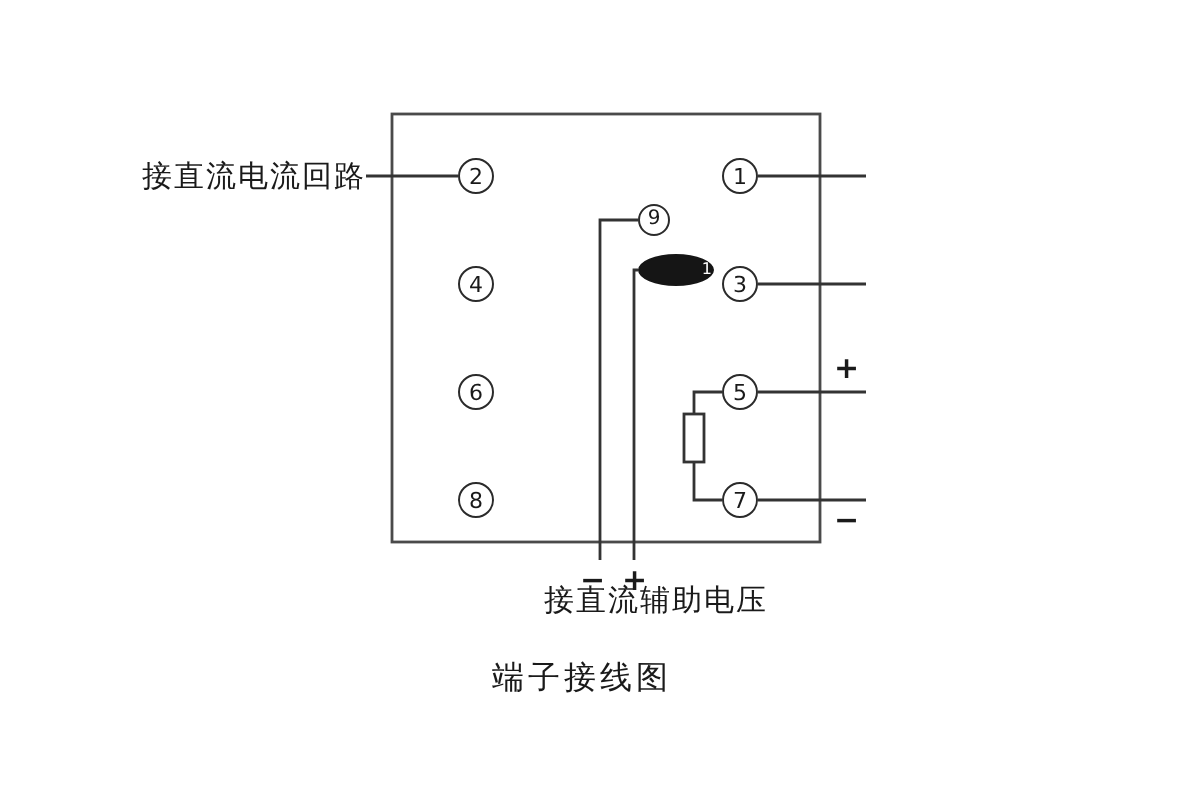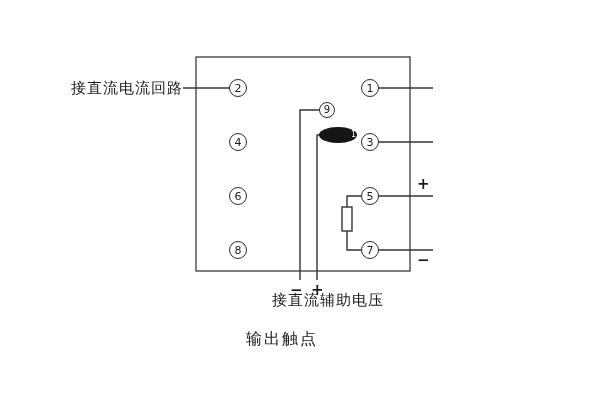--- a/index.html
+++ b/index.html
@@ -106,15 +106,15 @@
   <div class="terminal small filled" style="left:319px;top:127px">11</div>
 
   <div class="lbl" style="right:417px;top:81px">接直流电流回路</div>
   <div class="lbl" style="left:272px;top:293px">接直流辅助电压</div>
 
   <div class="sign" style="left:417px;top:177px">+</div>
   <div class="sign" style="left:417px;top:253px">−</div>
   <div class="sign" style="left:290px;top:283px">−</div>
   <div class="sign" style="left:311px;top:283px">+</div>
 
-  <div class="title" style="left:246px;top:331px">输出触点</div>
+  <div class="title" style="left:246px;top:331px">端子接线图</div>
 
 </div>
 
 </body></html>

